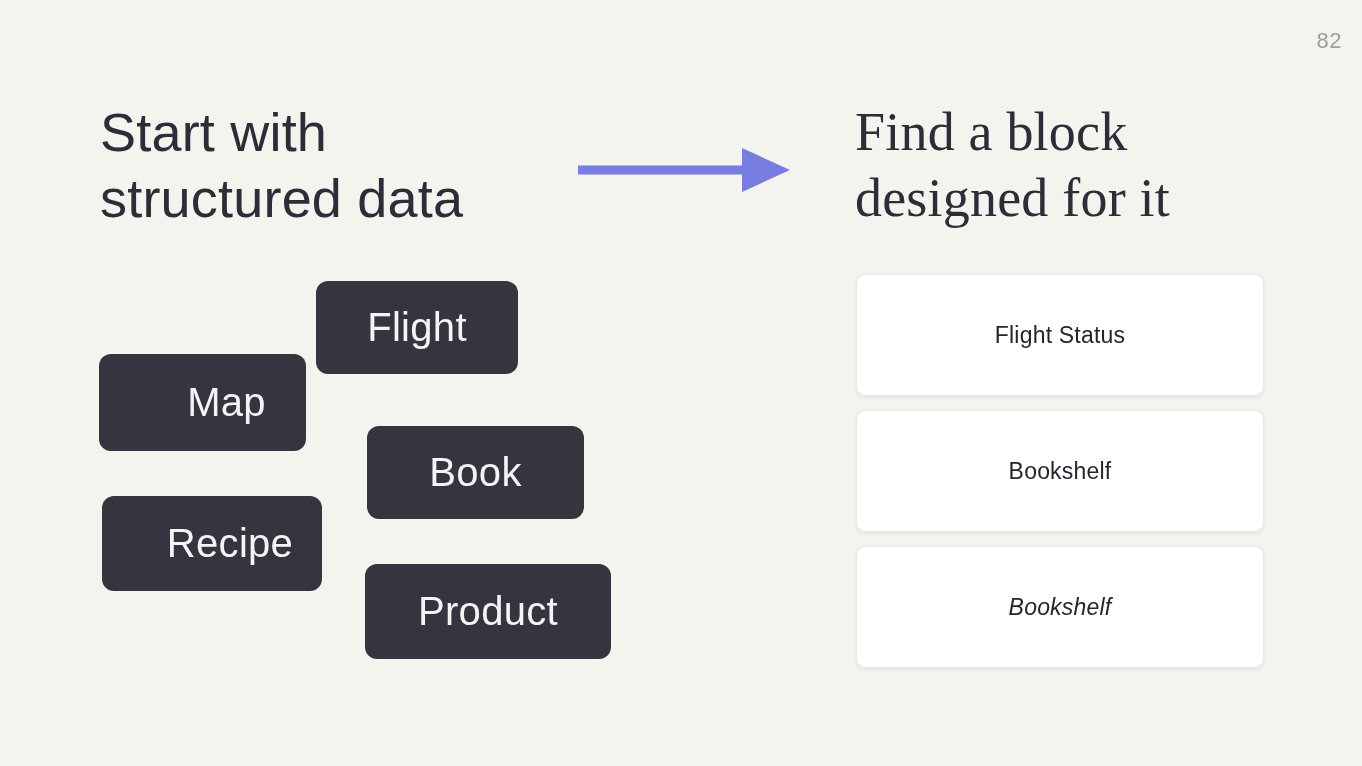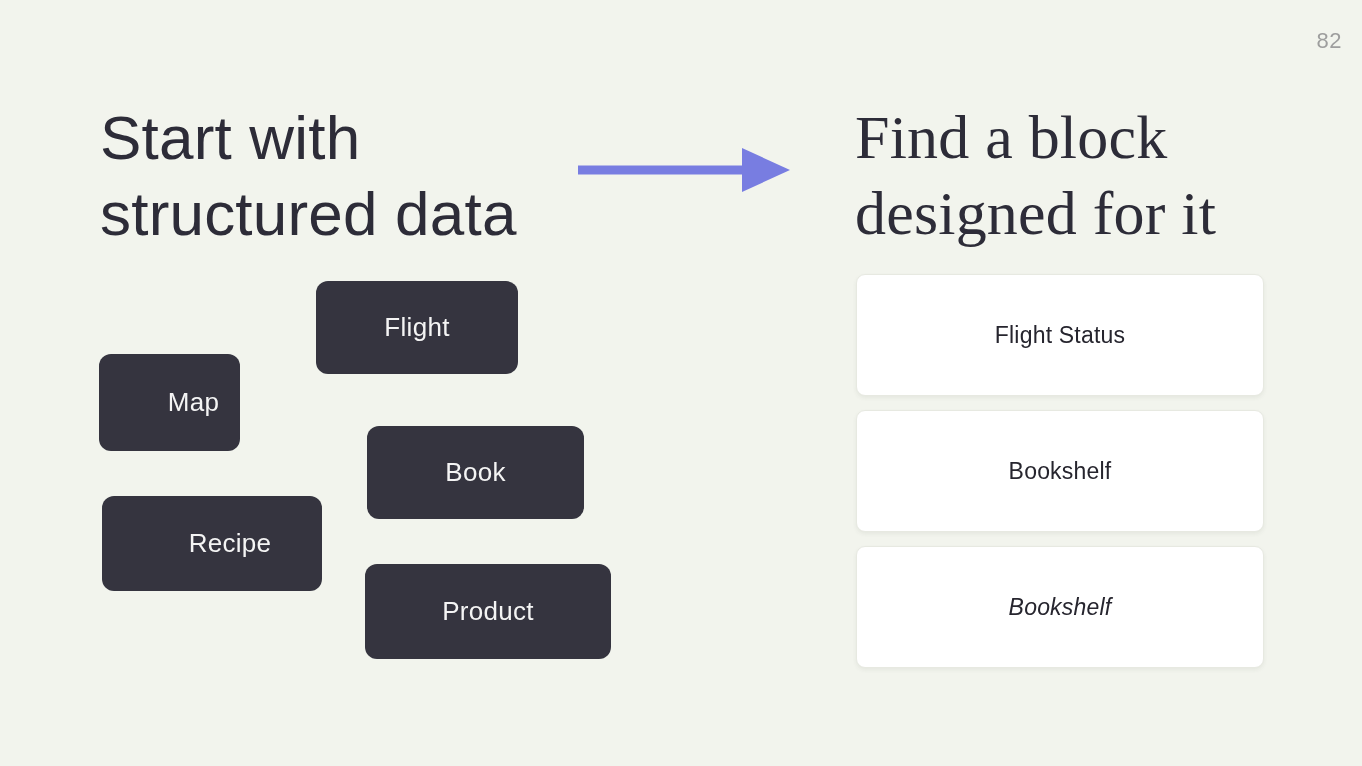--- a/index.html
+++ b/index.html
@@ -25,21 +25,21 @@
   }
   .page-number {
     position: absolute;
     top: 28px; right: 20px;
     font-size: 22px;
     color: var(--page-number, #9e9e9e);
     letter-spacing: 0.5px;
   }
   .heading {
     position: absolute;
-    font-size: 62px;
+    font-size: 54px;
     line-height: 1.22;
     color: var(--heading-text, #2d2c38);
     white-space: pre-line;
     letter-spacing: 0.2px;
     font-weight: 400;
   }
   .heading-left  { left: 100px; top: 100px; }
   .heading-right { left: 855px; top: 100px; font-family: Liberation Serif, serif; }
   .arrow {
     position: absolute;
@@ -48,25 +48,25 @@
     color: var(--arrow, #787de1);
   }
   .chip {
     position: absolute;
     background: var(--chip-bg, #35343f);
     color: var(--chip-text, #f4f4f4);
     border-radius: 12px;
     display: flex;
     align-items: center;
     justify-content: center;
-    font-size: 26px;
+    font-size: 40px;
     letter-spacing: 0.3px;
   }
   .chip-flight  { left: 316px; top: 281px; width: 202px; height: 93px; }
-  .chip-map     { left:  99px; top: 354px; width: 141px; height: 97px; padding-left: 48px; }
+  .chip-map     { left:  99px; top: 354px; width: 207px; height: 97px; padding-left: 48px; }
   .chip-book    { left: 367px; top: 426px; width: 217px; height: 93px; }
   .chip-recipe  { left: 102px; top: 496px; width: 220px; height: 95px; padding-left: 36px; }
   .chip-product { left: 365px; top: 564px; width: 246px; height: 95px; }
   .card {
     position: absolute;
     left: 856px;
     width: 408px; height: 122px;
     background: var(--card-bg, #ffffff);
     border: 1px solid var(--card-border, #e7e9e1);
     border-radius: 9px;

